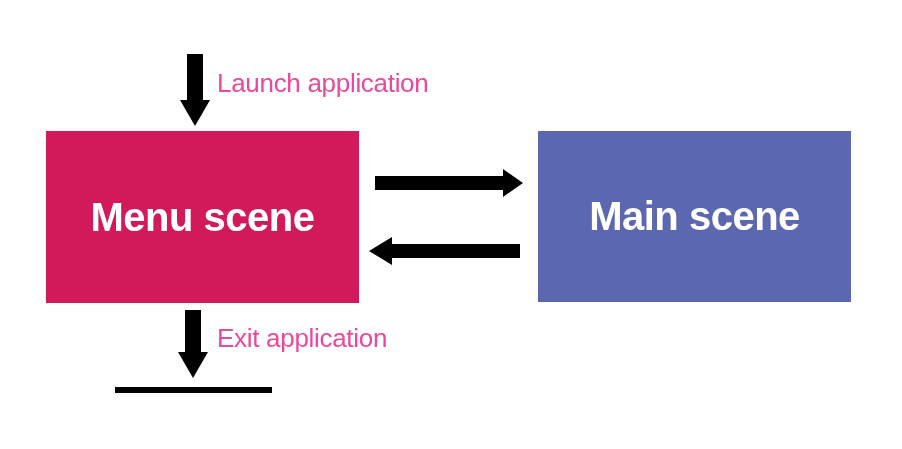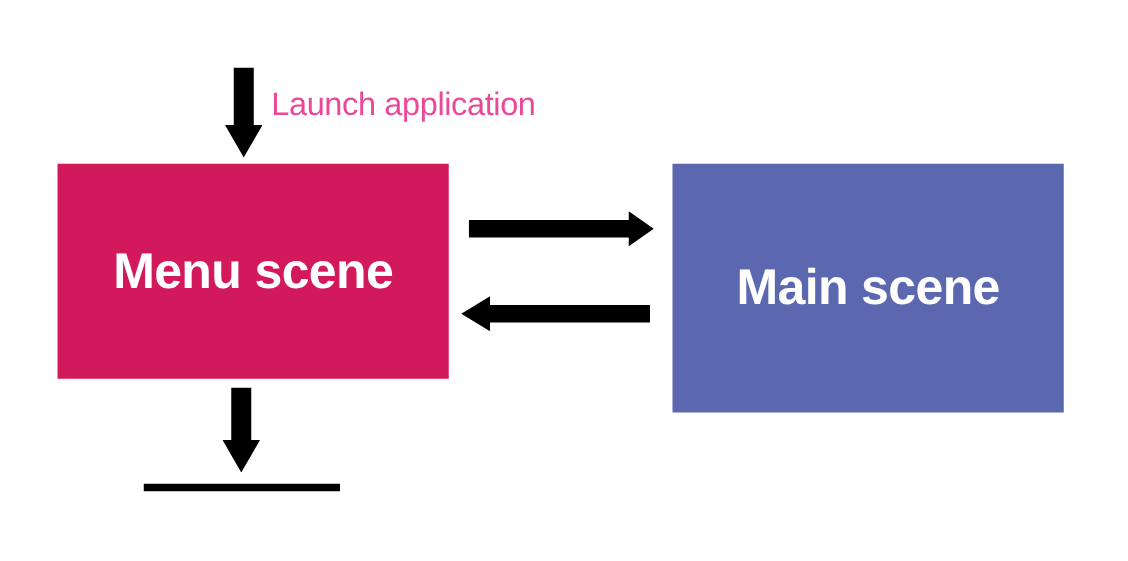--- a/index.html
+++ b/index.html
@@ -18,21 +18,21 @@
     align-items: center;
     justify-content: center;
   }
   .node-label {
     color: #ffffff;
     font-weight: bold;
     font-size: 40px;
     letter-spacing: -0.5px;
   }
   .menu-node { left: 46px; top: 131px; width: 313px; height: 172px; background: #d2195b; }
-  .main-node { left: 538px; top: 131px; width: 313px; height: 199px; background: #5b67af; }
+  .main-node { left: 538px; top: 131px; width: 313px; height: 171px; background: #5b67af; }
   .edge-label {
     position: absolute;
     color: #ec4899;
     font-size: 26px;
     letter-spacing: -0.3px;
     white-space: nowrap;
   }
   .launch-label { left: 217px; top: 68px; }
   .exit-label { left: 217px; top: 323px; }
   .arrow-svg { position: absolute; display: block; }
@@ -69,16 +69,17 @@
     <polygon points="0,7 128,7 128,0 148,14 128,28 128,21 0,21" fill="#000000"></polygon>
   </svg>
 
   <svg class="arrow-svg to-menu-arrow" width="151" height="28" viewBox="0 0 151 28">
     <polygon points="151,7 23,7 23,0 0,14 23,28 23,21 151,21" fill="#000000"></polygon>
   </svg>
 
   <svg class="arrow-svg exit-arrow" width="30" height="68" viewBox="0 0 30 68">
     <polygon points="7,0 23,0 23,42 30,42 15,68 0,42 7,42" fill="#000000"></polygon>
   </svg>
+  <div class="edge-label exit-label">Exit application</div>
 
   <div class="termination-line" style="background-color: rgb(0, 0, 0);"></div>
 
 </div>
 
 </body></html>

